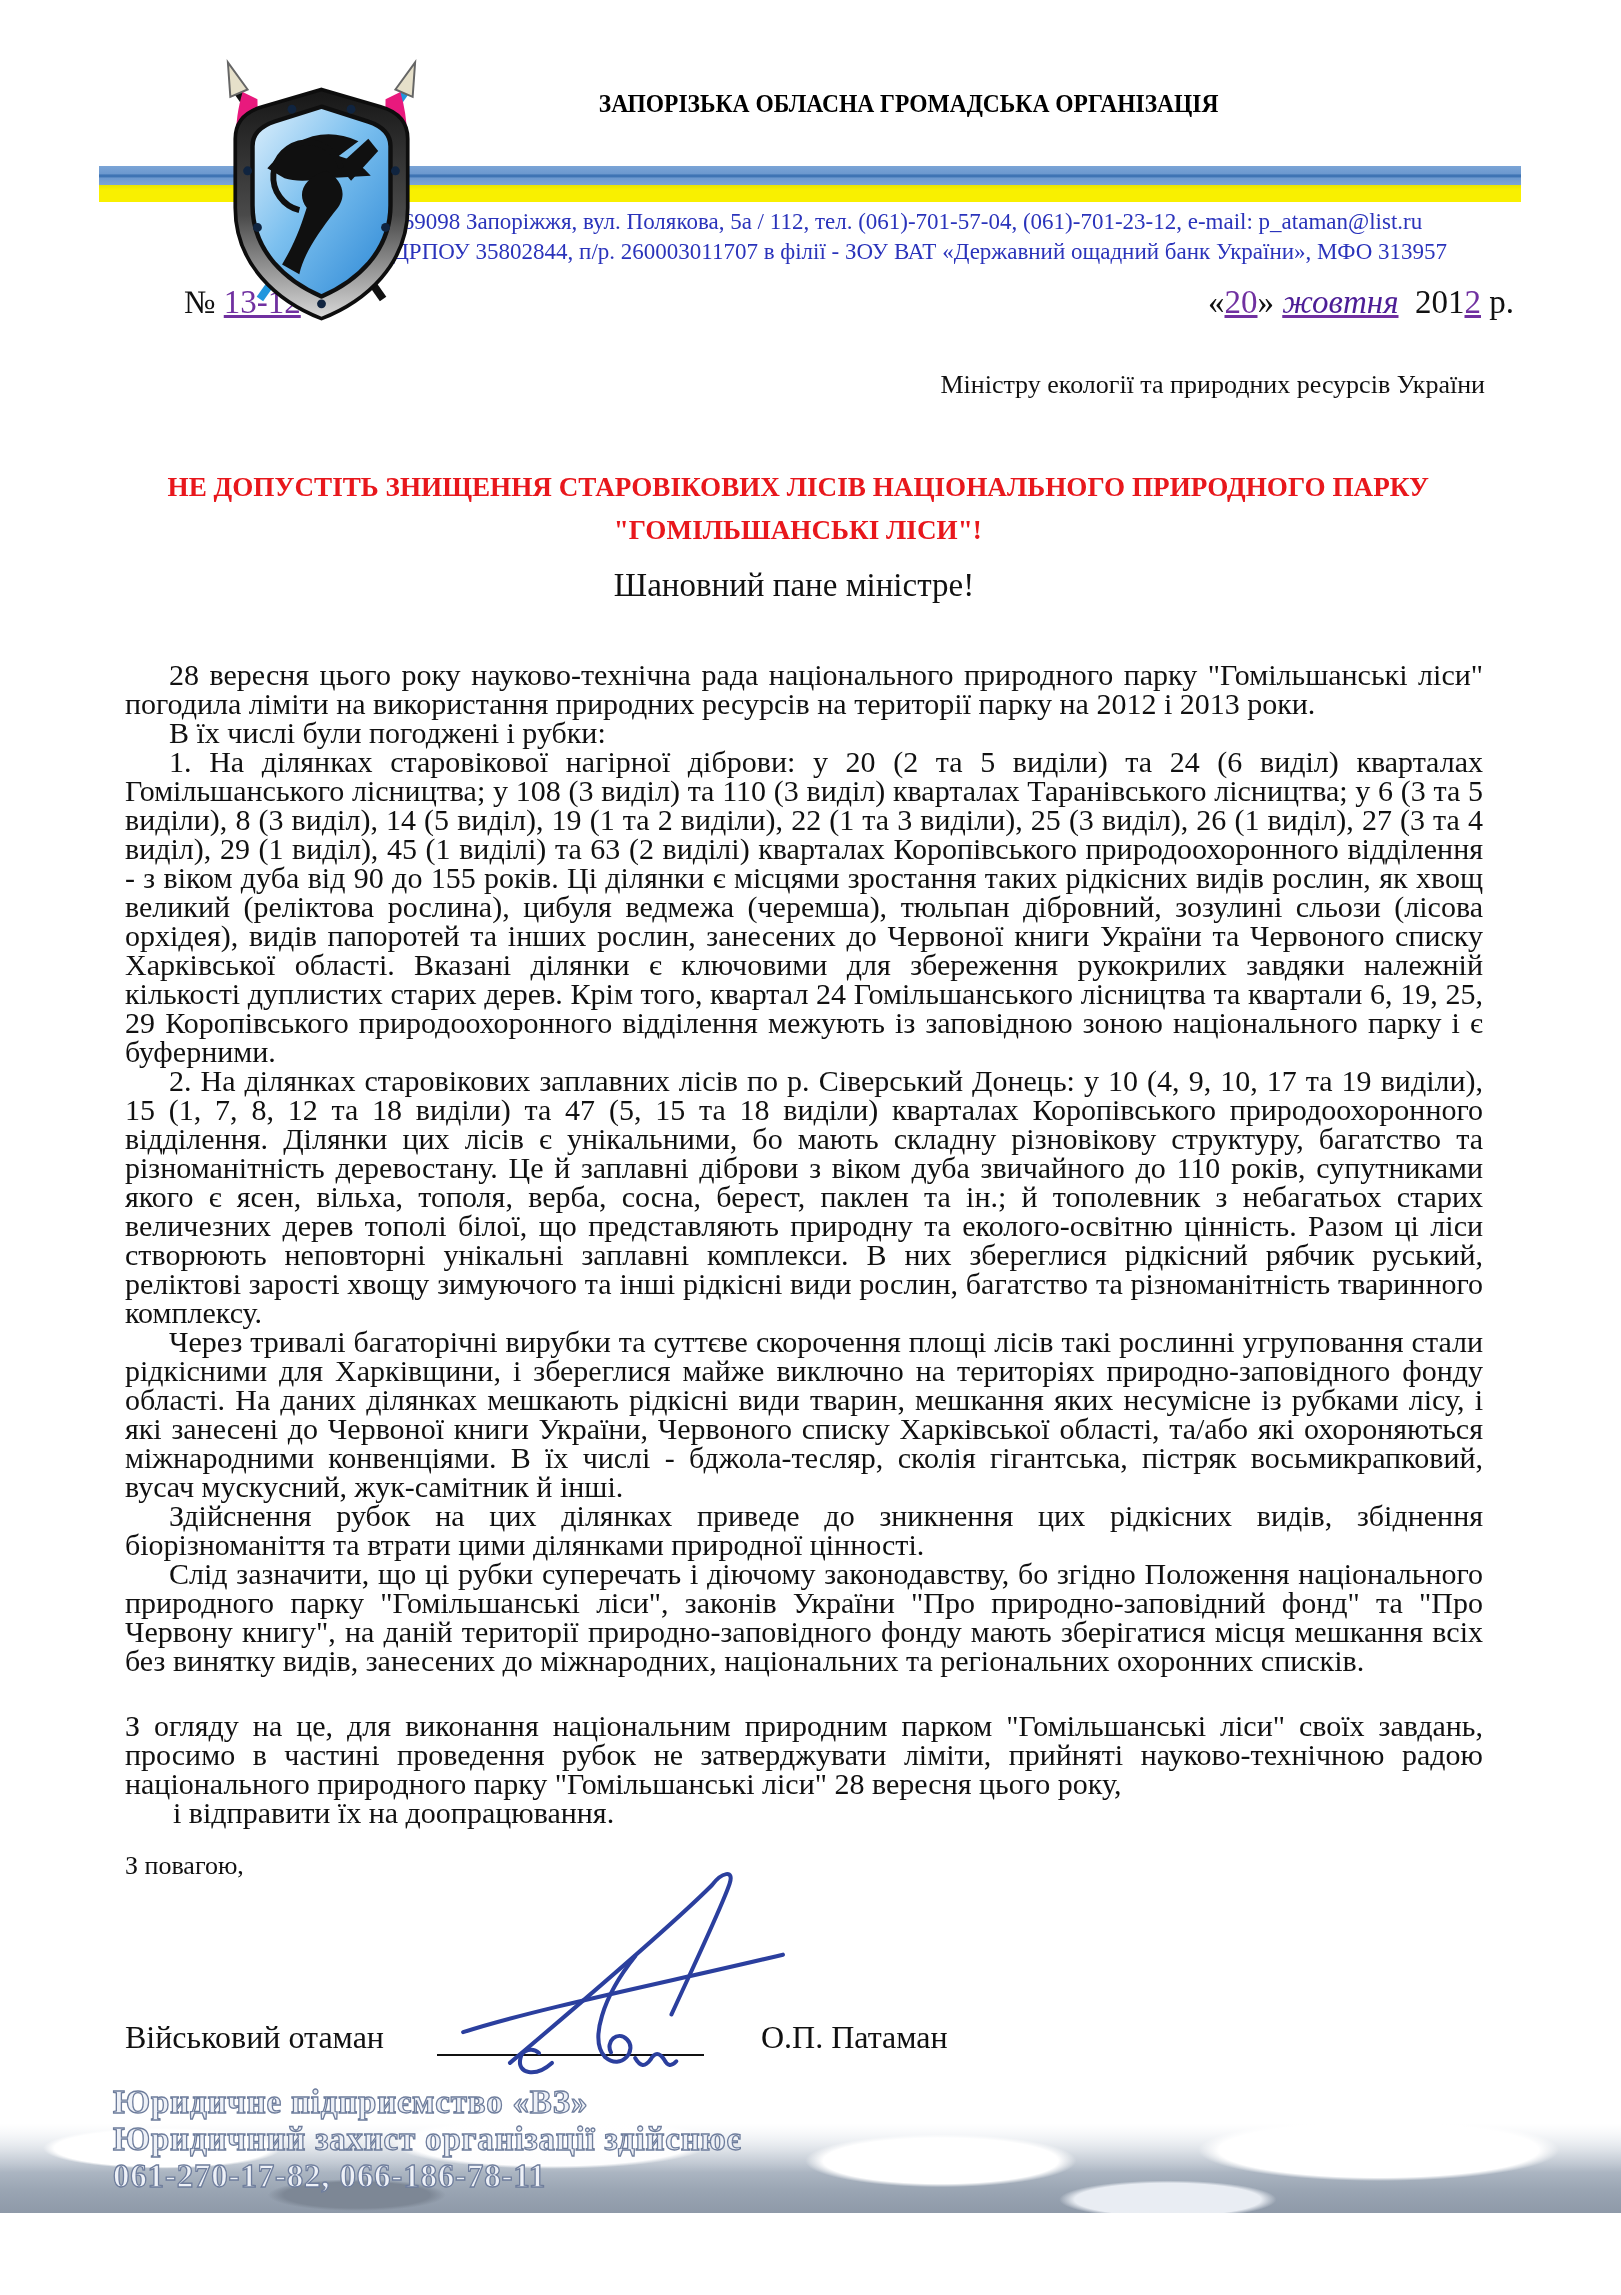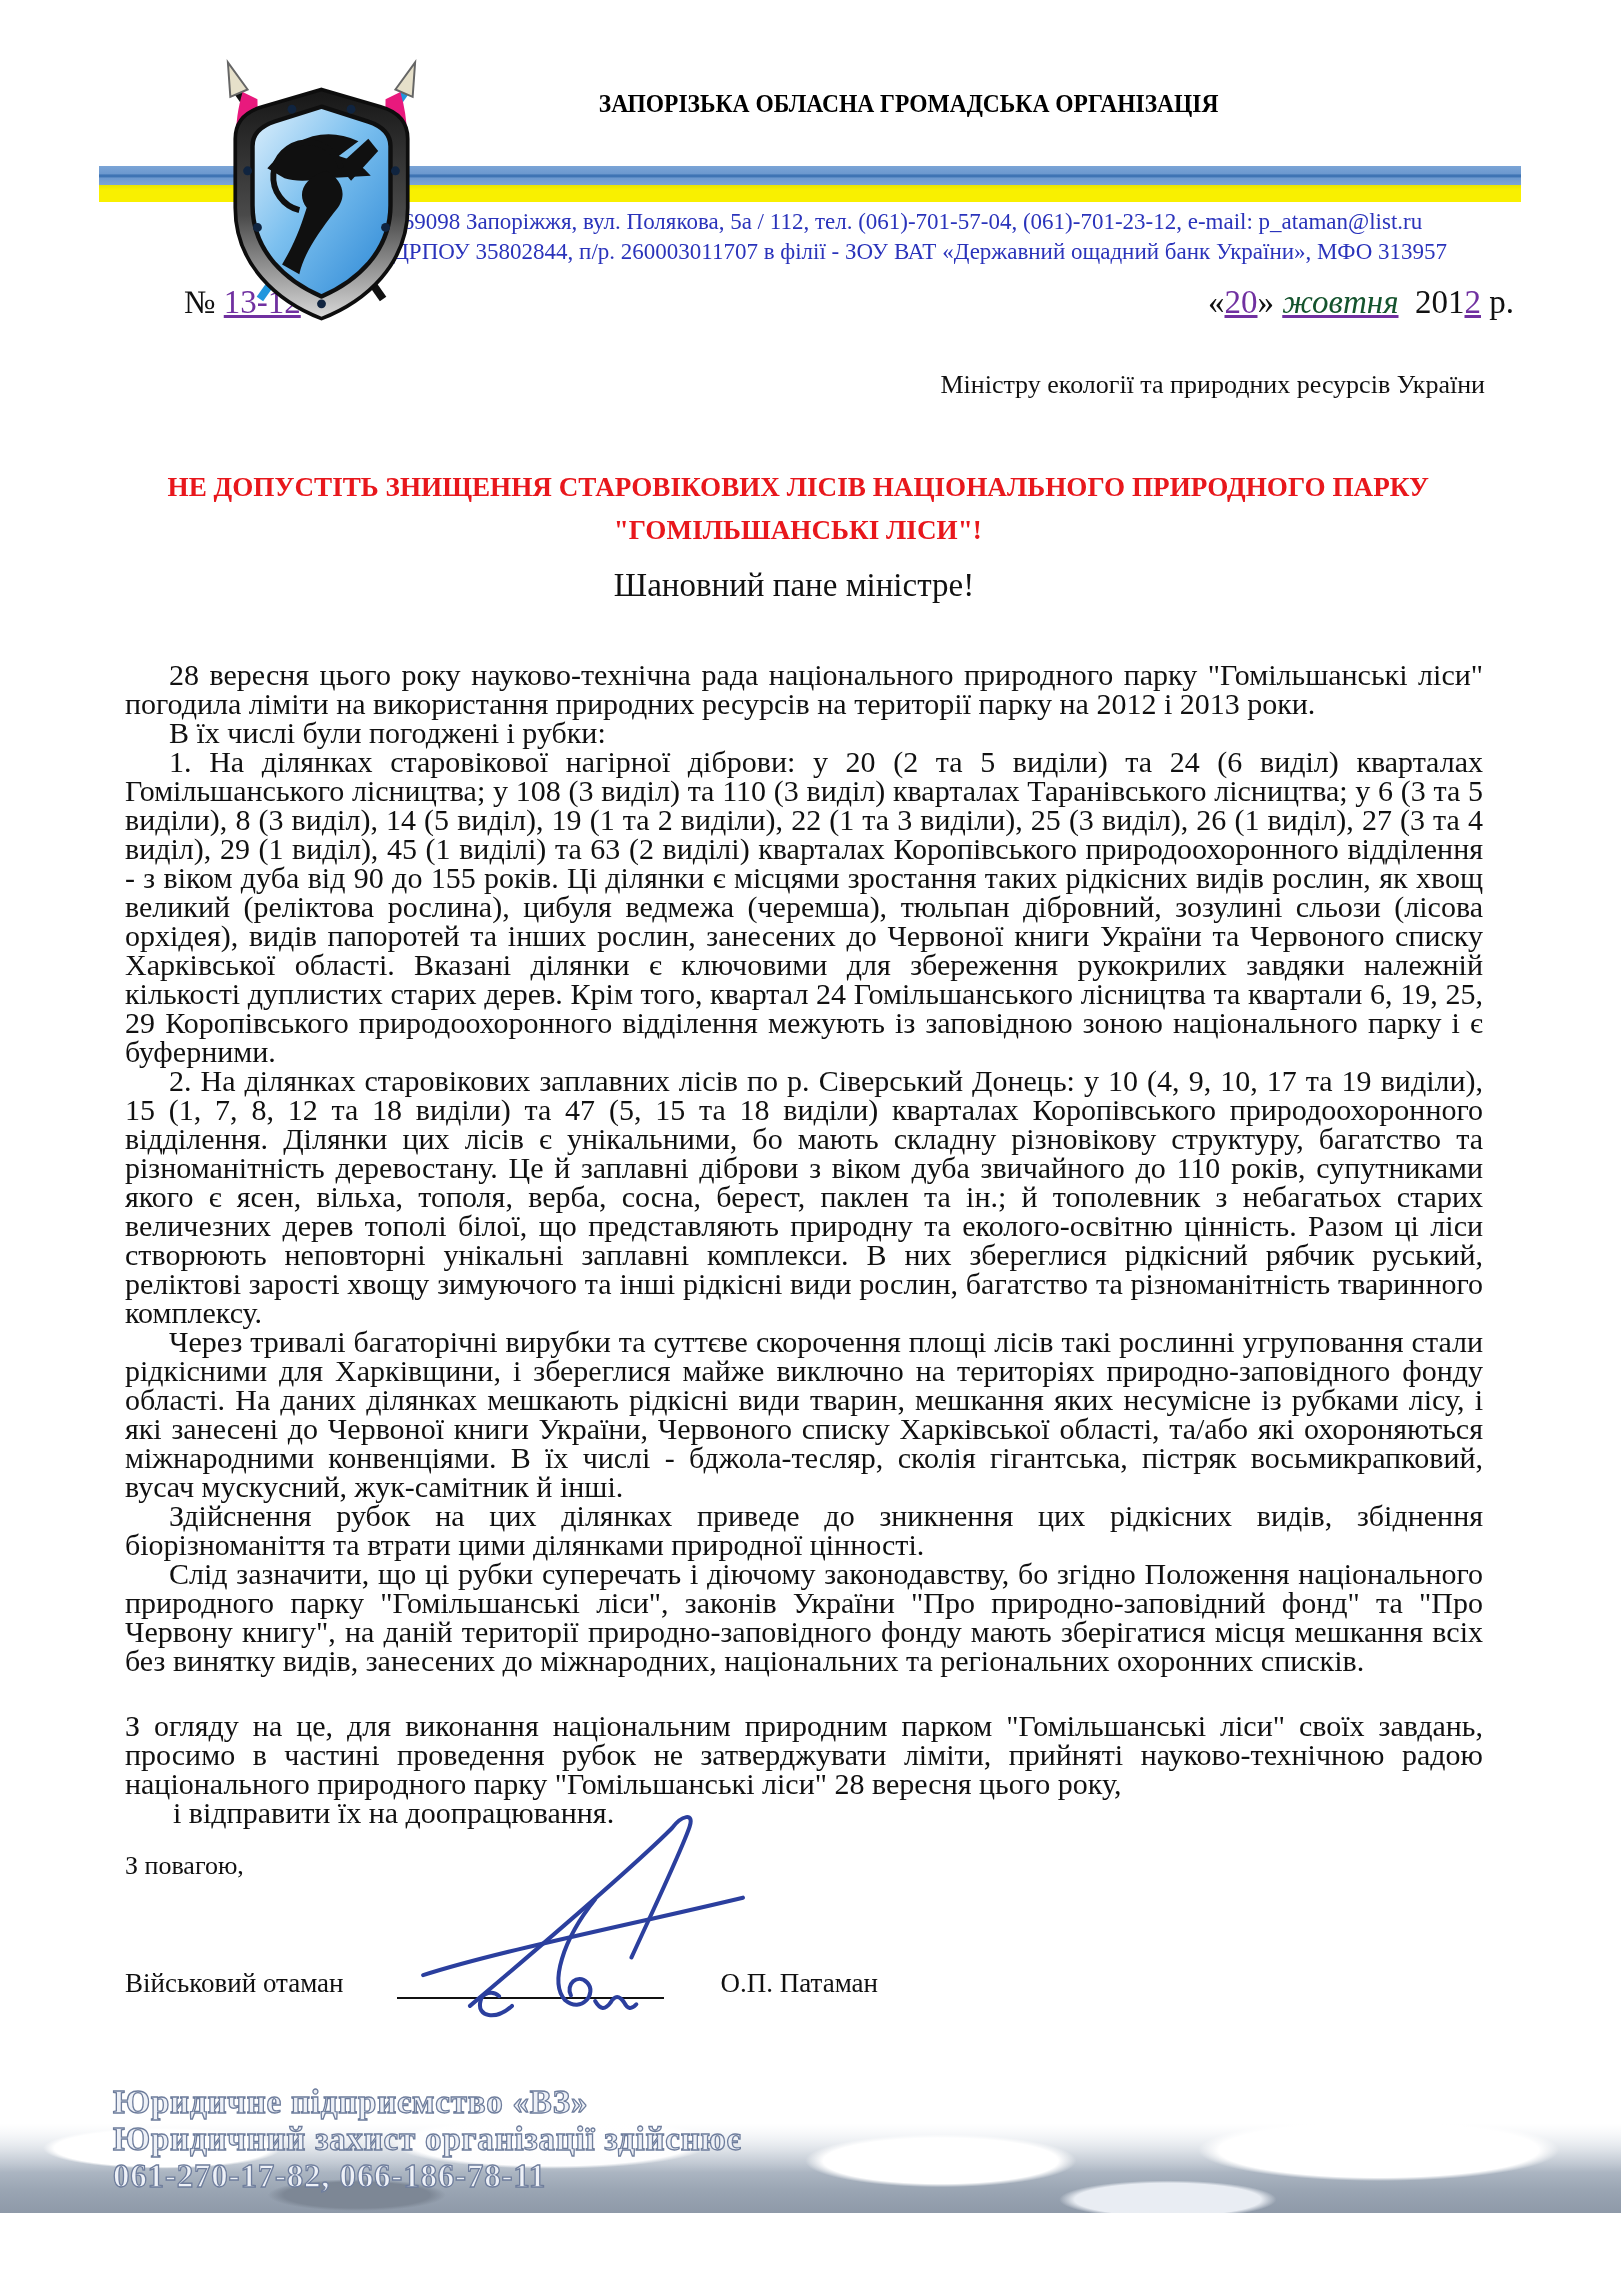--- a/index.html
+++ b/index.html
@@ -24,42 +24,42 @@
     display:block;}
   .main-title span{display:inline-block;transform:scaleX(.96);transform-origin:center;}
 
   .contacts{position:absolute;left:347px;top:207px;width:1131px;text-align:center;z-index:2;
     color:#2a33bb;font-size:23px;line-height:30px;}
 
   
   .docnum{position:absolute;left:184px;top:284px;font-size:33px;z-index:2;}
   .docdate{position:absolute;right:74px;top:284px;font-size:33px;z-index:2;}
   .purple{color:#7030a0;text-decoration:underline;text-decoration-color:#7030a0;}
-  .purple-italic{color:#14532d;font-style:italic;text-decoration:underline;text-decoration-color:#7030a0;}
+  .purple-italic{color:#4c1d95;font-style:italic;text-decoration:underline;text-decoration-color:#7030a0;}
 
   .addressee{position:absolute;right:103px;top:370px;font-size:26px;font-weight:normal;}
 
   .subject{position:absolute;left:111px;right:103px;top:465px;text-align:center;
     color:#e8171c;font-weight:bold;font-size:28px;line-height:43px;}
   .subject .cond{display:inline-block;transform:scaleX(.97);transform-origin:center;}
 
   .salutation{position:absolute;left:0;right:0;top:567px;text-align:center;font-size:33px;}
 
   
   .body-text{position:absolute;left:125px;right:105px;top:660px;
     font-size:30px;line-height:29px;text-align:justify;}
   .body-text p{margin:0;text-indent:44px;}
   .body-text p.gap-before{margin-top:36px;text-indent:0;}
   .body-text p.small-indent{text-indent:48px;}
 
   .closing{position:absolute;left:125px;top:1851px;font-size:26px;}
 
   
-  .sigrow{position:absolute;left:125px;top:1926px;width:1389px;height:73px;
-    display:flex;align-items:flex-end;font-size:27px;}
+  .sigrow{position:absolute;left:125px;top:1983px;width:1389px;height:73px;
+    display:flex;align-items:flex-end;font-size:32px;}
   .sig-title{white-space:nowrap;}
   .sig-line{position:relative;margin-left:53px;width:267px;height:9.7px;
     border-bottom:2.4px solid #111;}
   .sig-ink{position:absolute;left:-8px;bottom:-21px;width:380px;height:214px;overflow:visible;}
   .sig-name{margin-left:57px;white-space:nowrap;text-align:center;}
 
   
   .footer-band{position:absolute;left:0;top:2123px;width:1622px;height:90px;z-index:1;
     background:
       radial-gradient(ellipse 186px 32px at 10% 28%, #ffffff 0 58%, transparent 64%),

